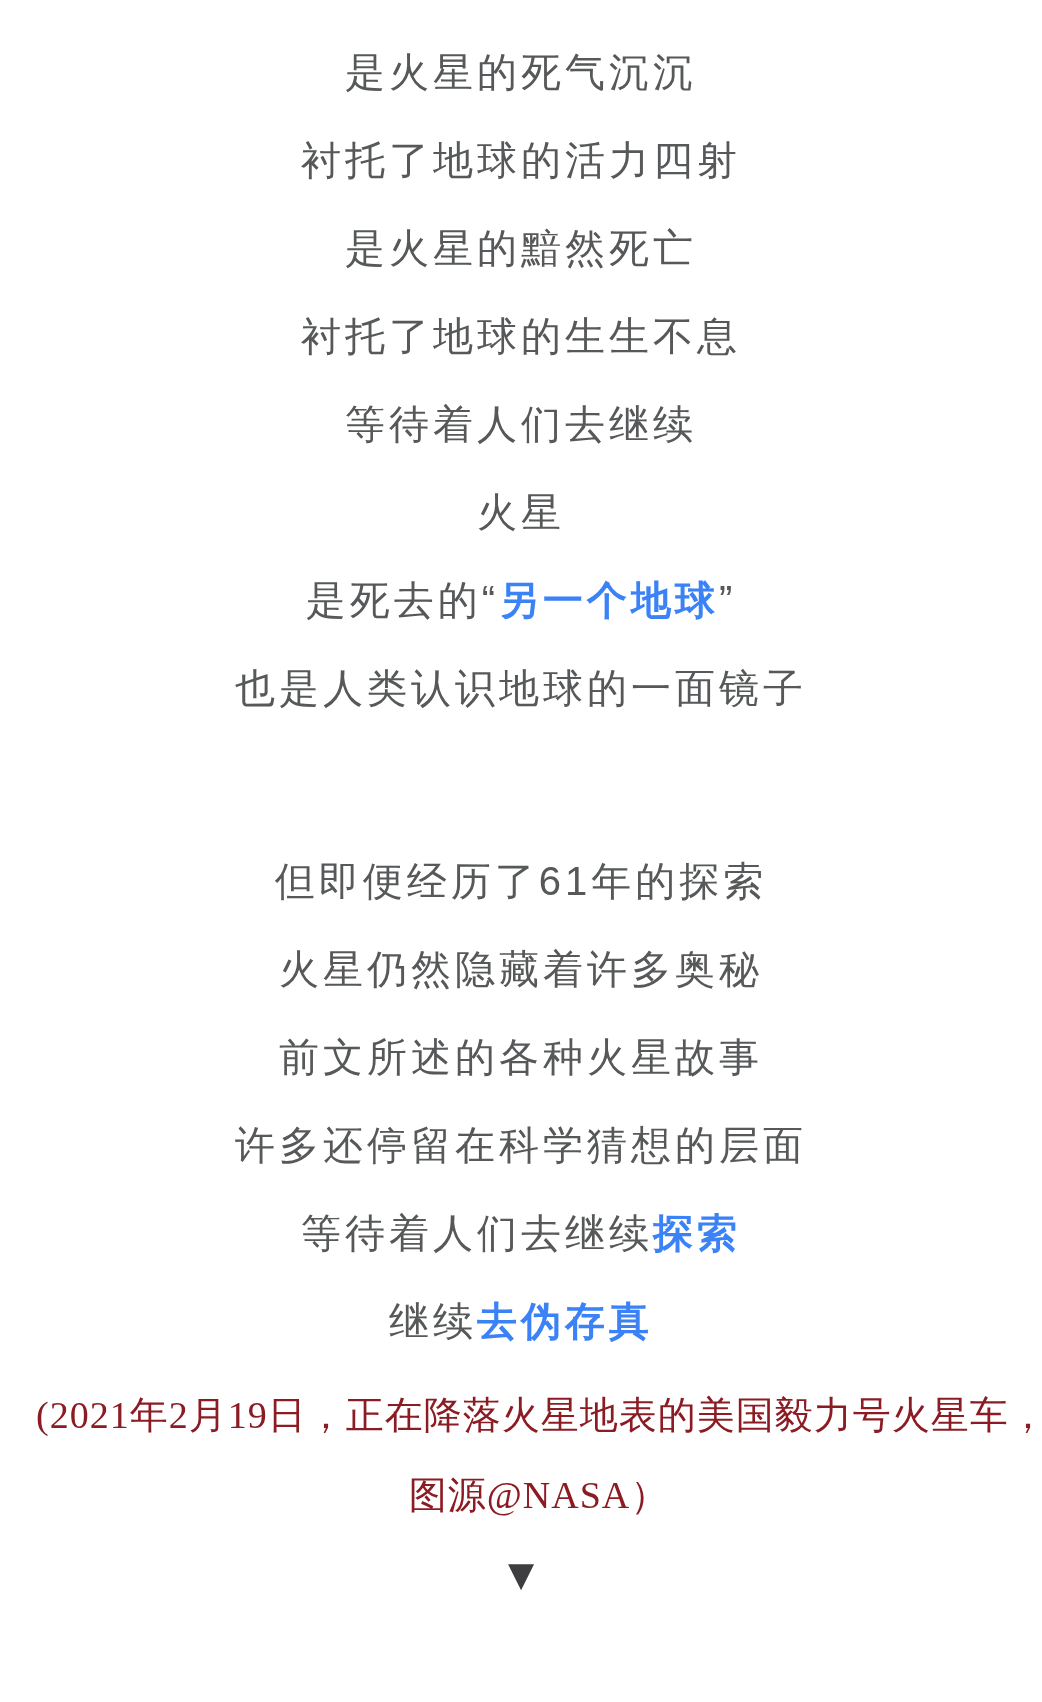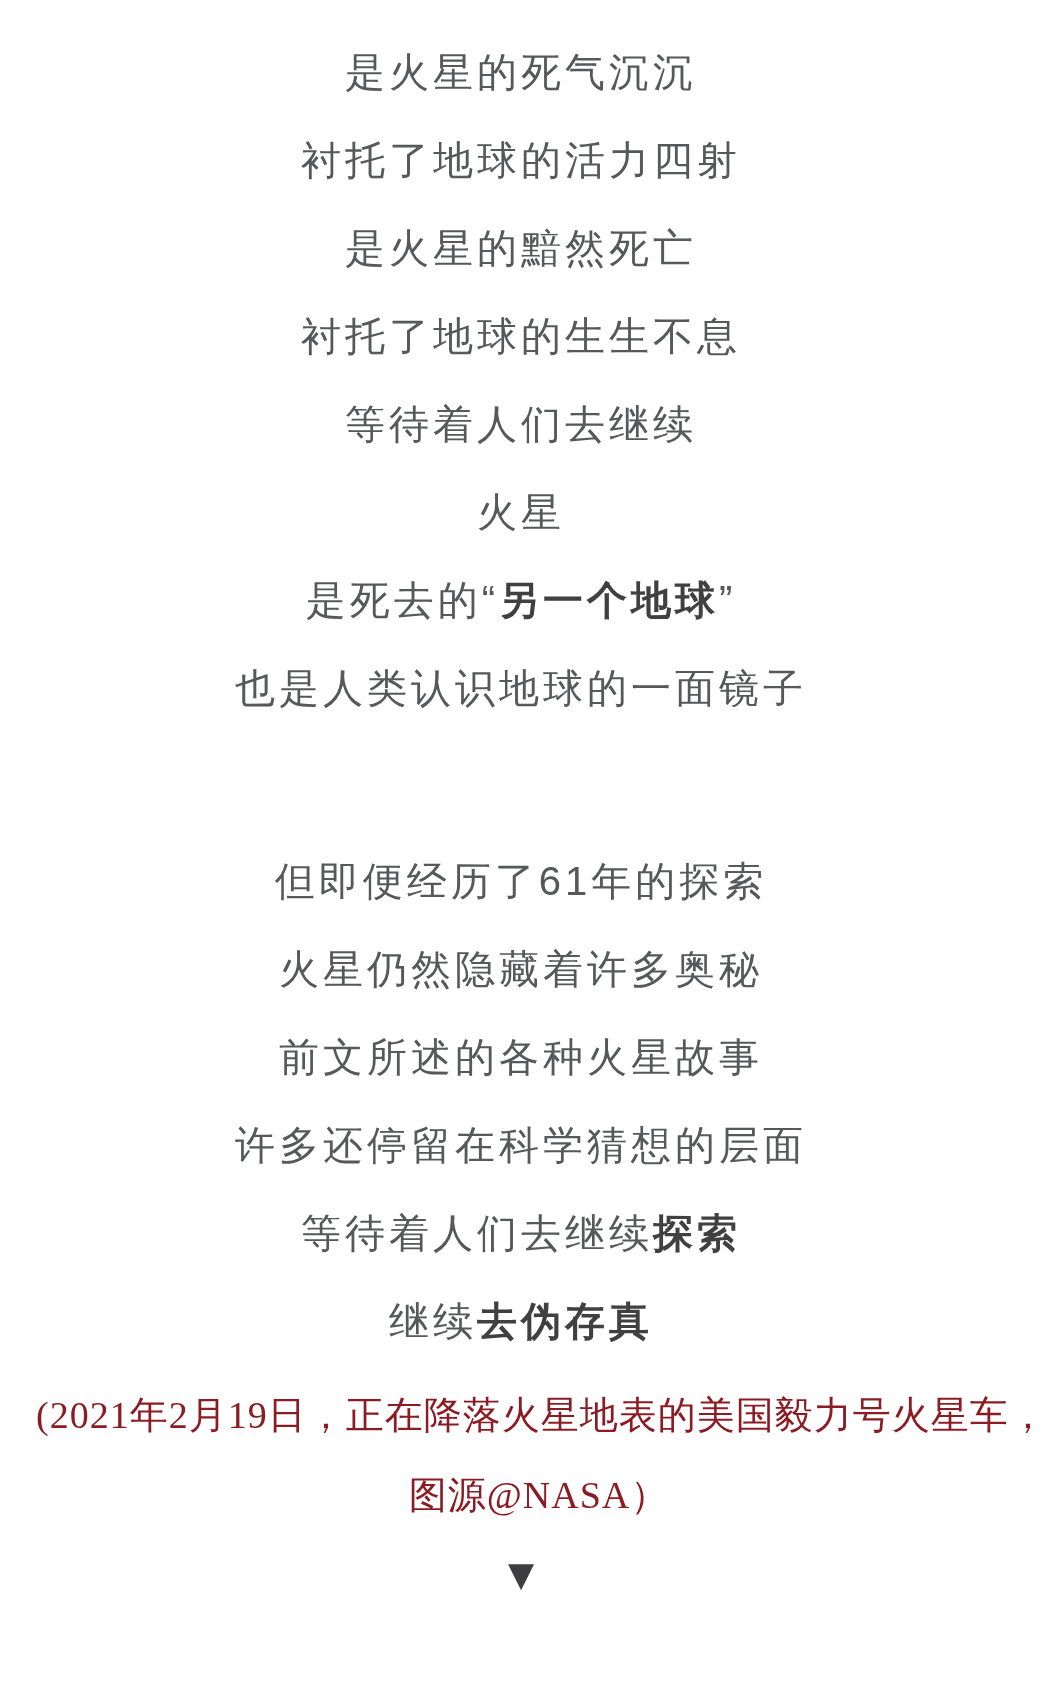--- a/index.html
+++ b/index.html
@@ -25,21 +25,21 @@
     text-align: center;
     font-family: "Liberation Sans", "DejaVu Sans", sans-serif;
     font-size: 40px;
     letter-spacing: 4px;
     color: #565859;
     font-weight: 400;
     white-space: nowrap;
   }
   .poem .b {
     font-weight: 700;
-    color: #404040;
+    color: #3b82f6;
   }
   .section-gap {
     height: 105px;
   }
   .caption {
     margin-top: 10px;
     margin-left: 36px;
   }
   .caption p {
     margin: 0;

